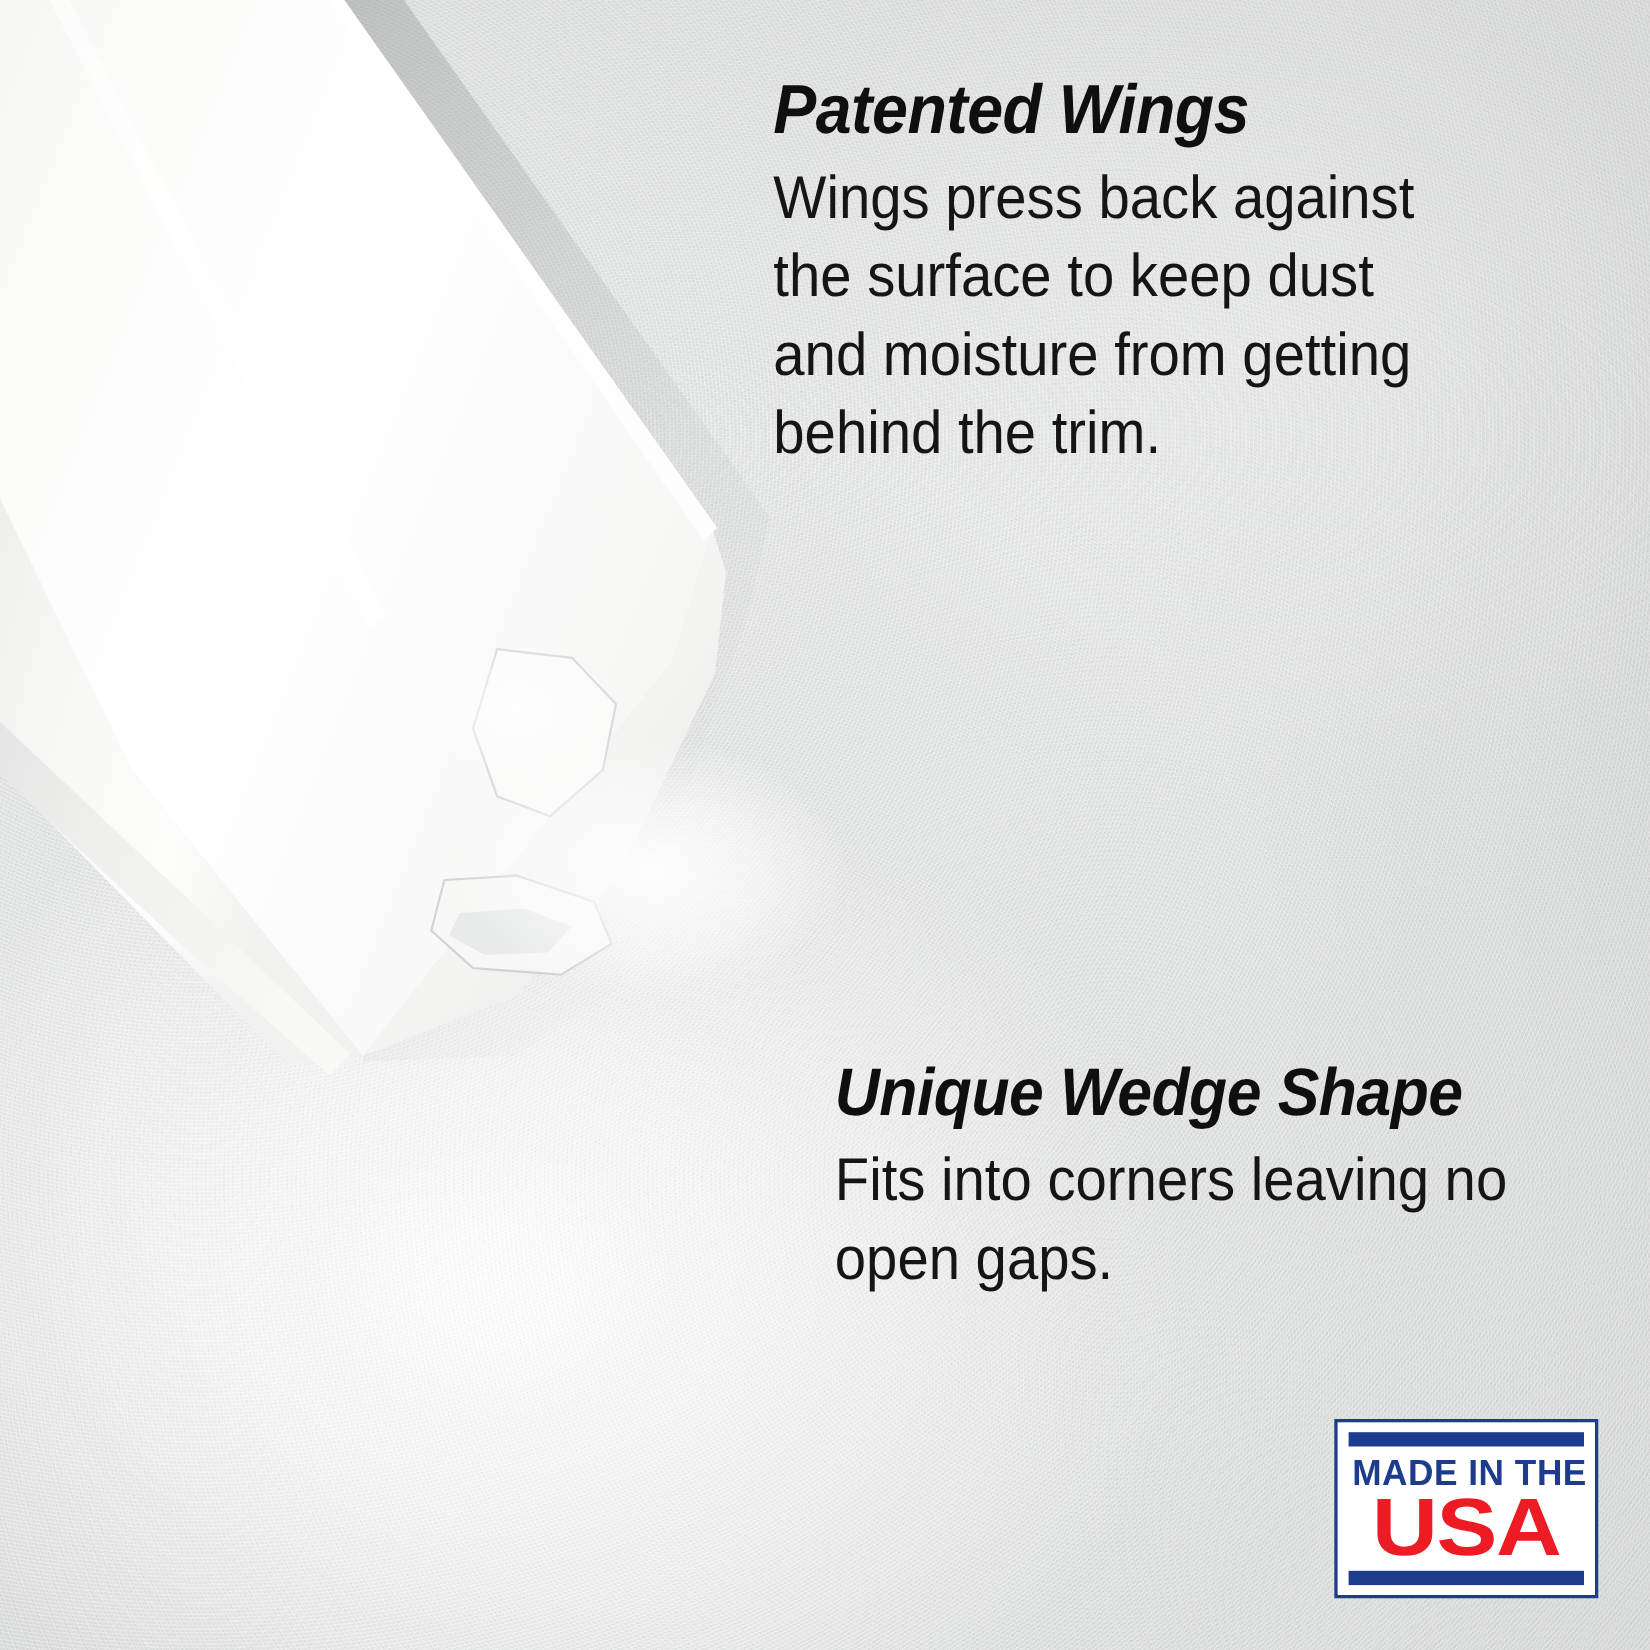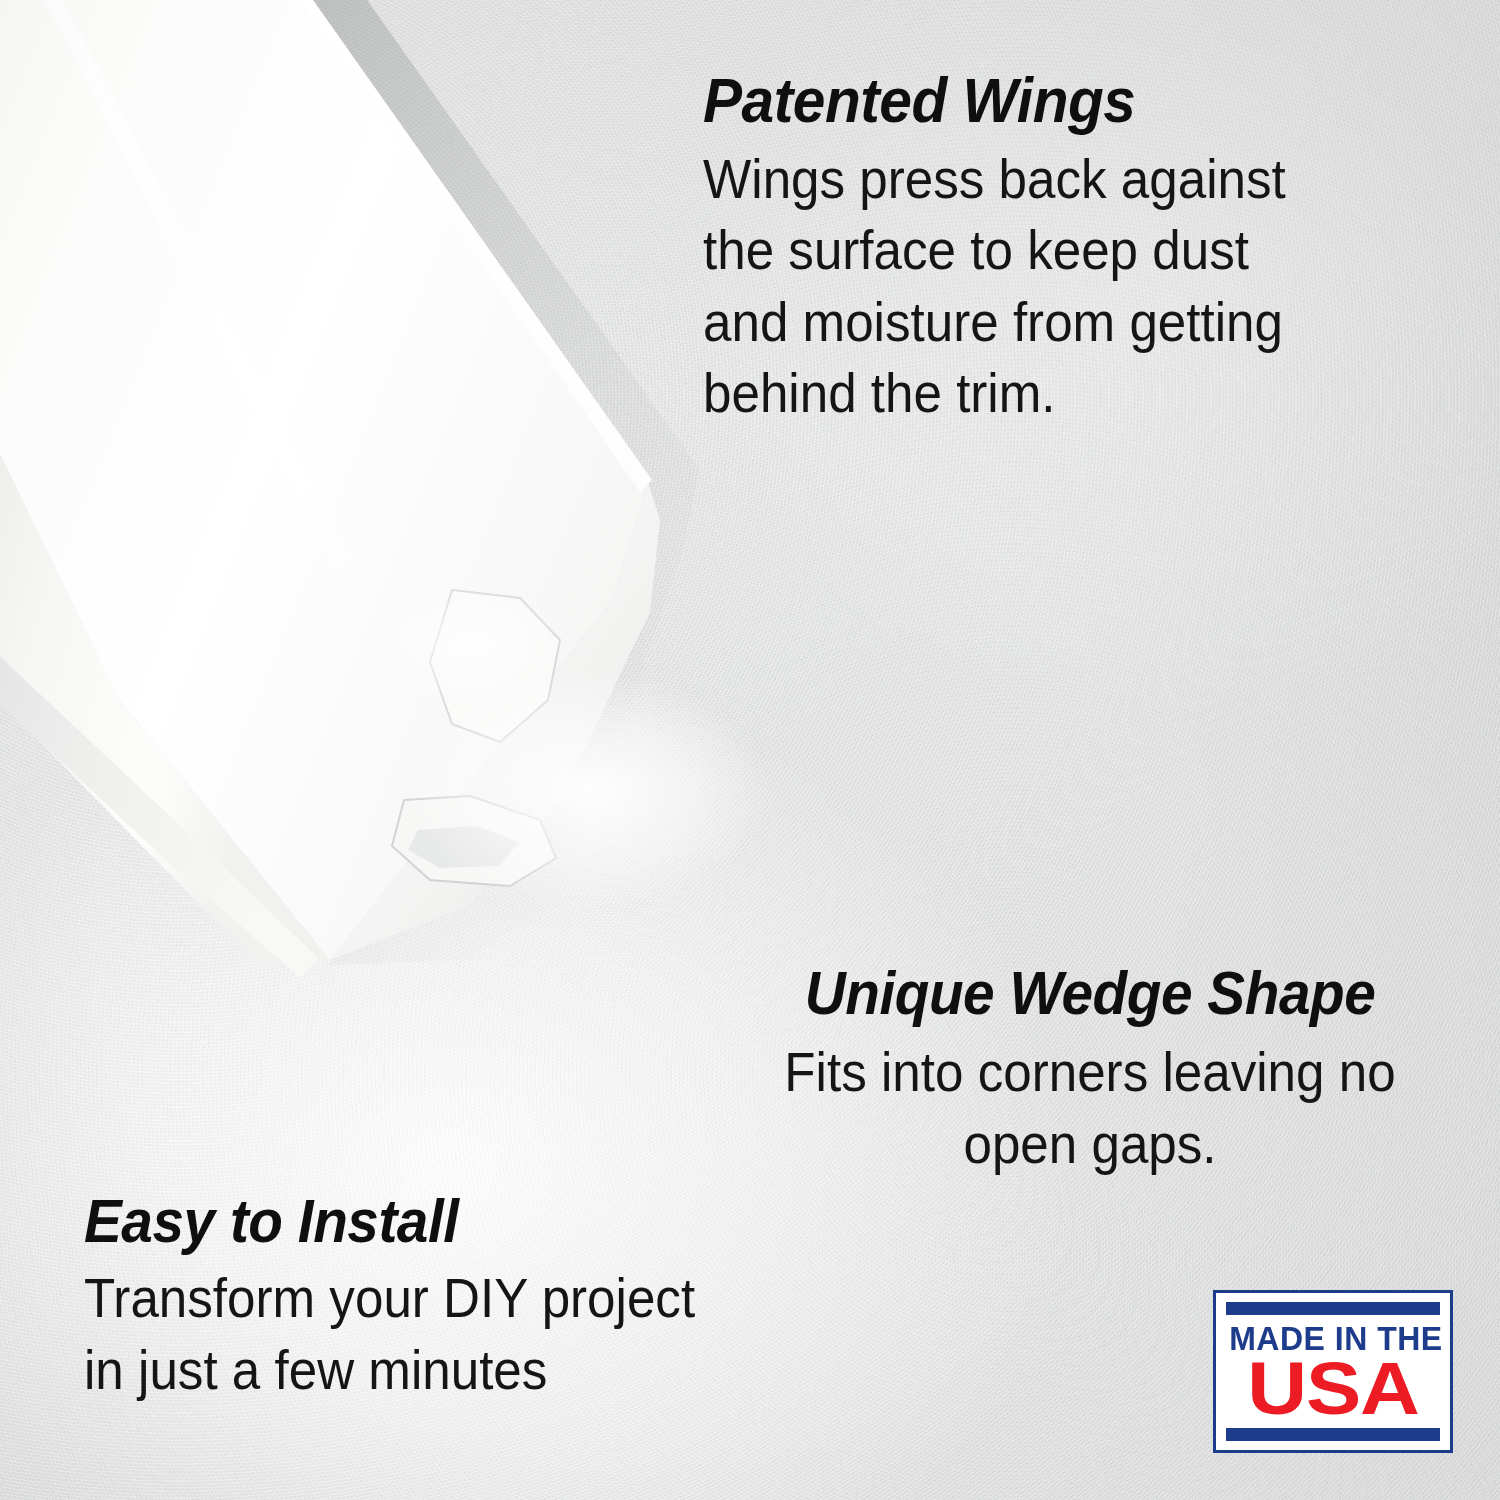--- a/index.html
+++ b/index.html
@@ -80,21 +80,21 @@
   }
   .block.center h2,
   .block.center p { transform-origin: center center; }
 
   #block-wings      { left: 703px;  top: 68px;  width: 680px; }
   #block-wings h2   { font-size: 63px; margin-bottom: 10px; }
 
   #block-adhesive   { left: 852px;  top: 555px; width: 560px; text-align: center; }
   #block-adhesive h2{ font-size: 61px; margin-bottom: 12px; }
 
-  #block-wedge      { left: 734px;  top: 962px; width: 712px; text-align: center; }
+  #block-wedge      { left: 734px;  top: 962px; width: 712px; }
   #block-wedge h2   { font-size: 61px; margin-bottom: 12px; }
 
   #block-install    { left: 84px;   top: 1190px; width: 700px; }
   #block-install h2 { font-size: 61px; margin-bottom: 10px; }
 
   
   #badge {
     position: absolute;
     left: 1213px;
     top: 1290px;
@@ -218,24 +218,20 @@
     <h2>Patented Wings</h2>
     <p>Wings press back against the surface to keep dust and moisture from getting behind the trim.</p>
   </div>
 
 
   <div class="block center" id="block-wedge">
     <h2>Unique Wedge Shape</h2>
     <p>Fits into corners leaving no open gaps.</p>
   </div>
 
-  <div class="block" id="block-install">
-    <h2>Easy to Install</h2>
-    <p>Transform your DIY project in just a few minutes</p>
-  </div>
 
   <div id="badge">
     <div class="badge-inner">
       <div class="badge-bar"></div>
       <div class="badge-top-line">MADE IN THE</div>
       <div class="badge-usa">USA</div>
       <div class="badge-bar"></div>
     </div>
   </div>
 

